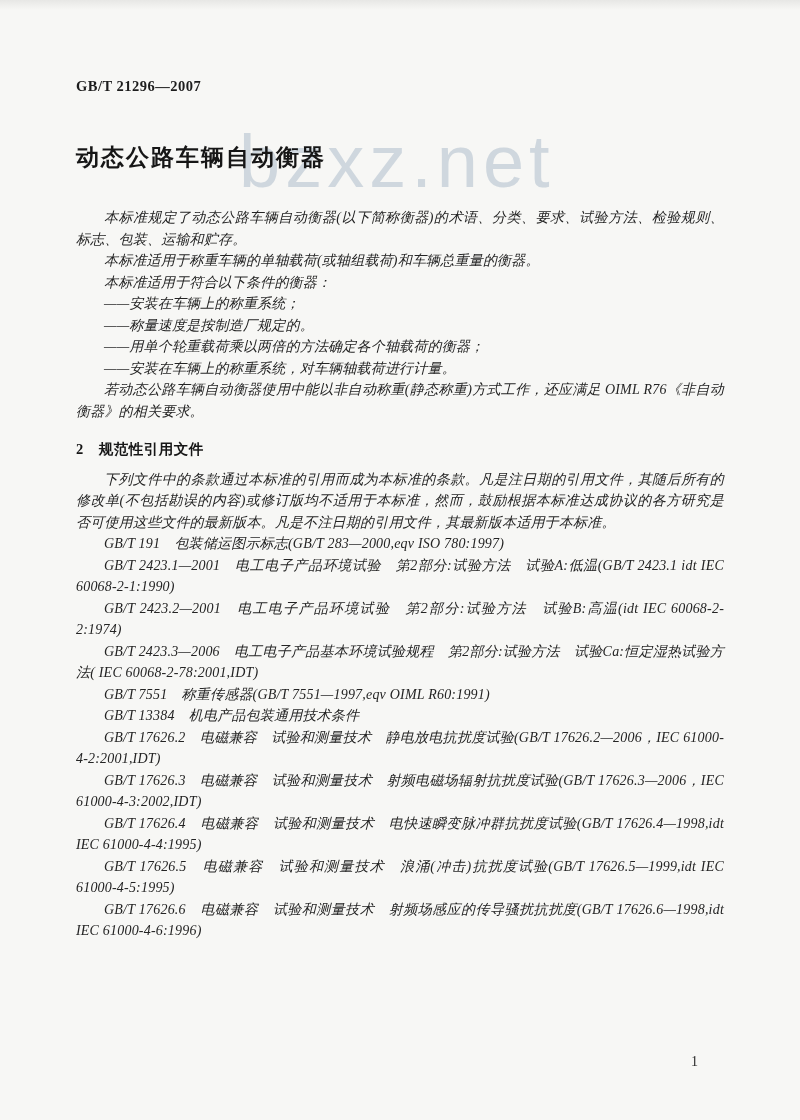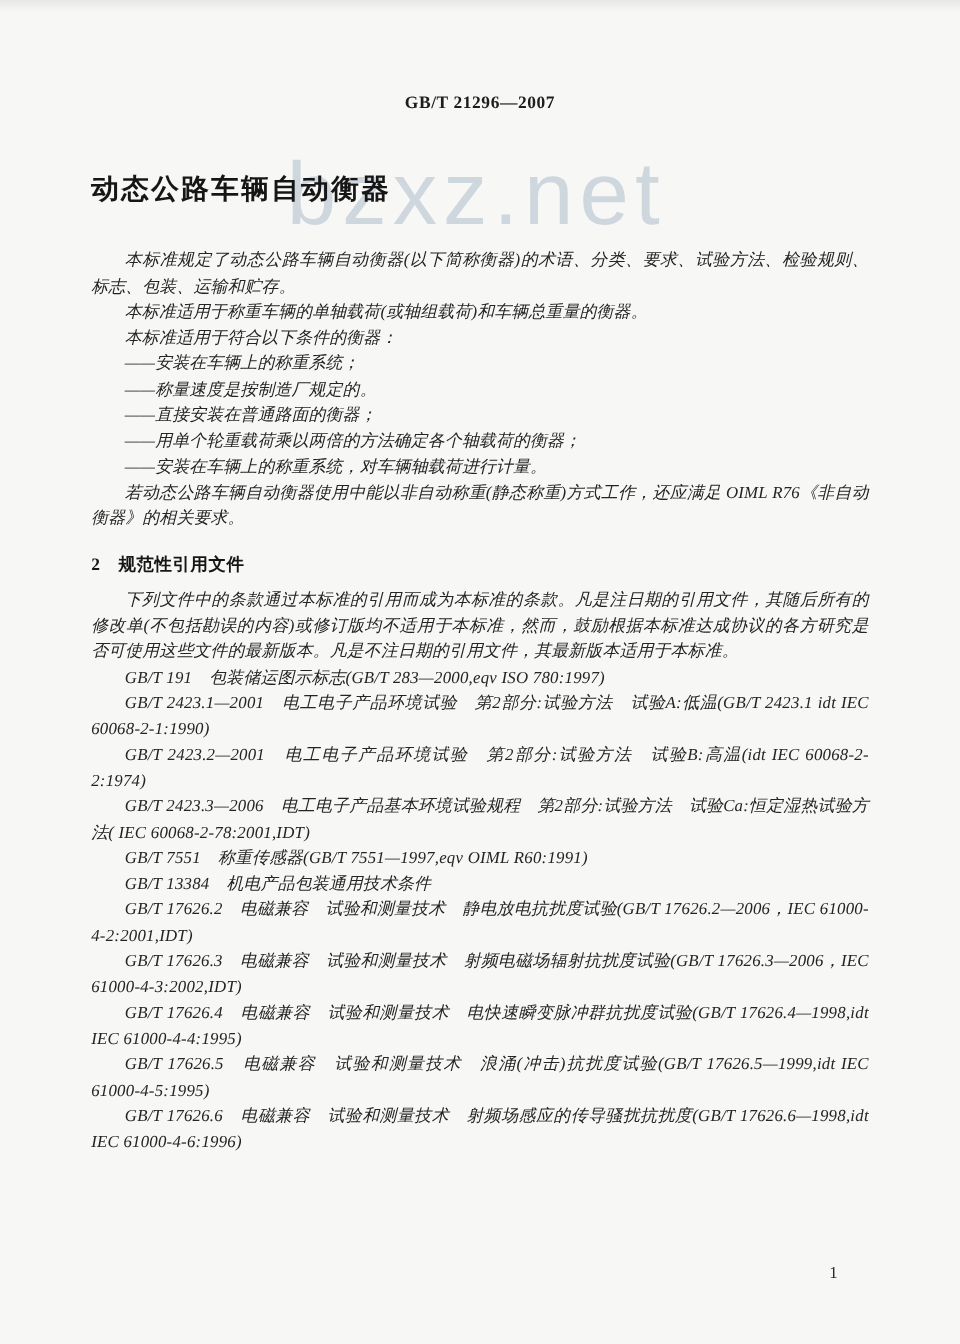--- a/index.html
+++ b/index.html
@@ -11,21 +11,21 @@
     position: relative;
     overflow: hidden;
   }
   .page {
     position: absolute;
     inset: 0;
     padding: 78px 76px 0 76px;
     background: linear-gradient(180deg, #e7e7e5 0px, #f7f7f5 10px, #f7f7f5 100%);
   }
   .doc-number {
-    text-align: center;
+    text-align: left;
     font-weight: bold;
     font-size: 14.5px;
     letter-spacing: 0.5px;
     color: #1d1d1d;
     position: relative;
     z-index: 2;
   }
   .watermark {
     position: absolute;
     top: 119px;
@@ -87,21 +87,20 @@
   <div class="doc-number">GB/T 21296—2007</div>
   <h1 class="title">动态公路车辆自动衡器</h1>
   <div class="body-text">
   <section class="section">
     <div class="section-paragraphs">
           <p class="para">本标准规定了动态公路车辆自动衡器(以下简称衡器)的术语、分类、要求、试验方法、检验规则、标志、包装、运输和贮存。</p>
           <p class="para">本标准适用于称重车辆的单轴载荷(或轴组载荷)和车辆总重量的衡器。</p>
           <p class="para">本标准适用于符合以下条件的衡器：</p>
           <p class="para">——安装在车辆上的称重系统；</p>
           <p class="para">——称量速度是按制造厂规定的。</p>
-          <p class="para">——直接安装在普通路面的衡器；</p>
           <p class="para">——用单个轮重载荷乘以两倍的方法确定各个轴载荷的衡器；</p>
           <p class="para">——安装在车辆上的称重系统，对车辆轴载荷进行计量。</p>
           <p class="para">若动态公路车辆自动衡器使用中能以非自动称重(静态称重)方式工作，还应满足 OIML R76《非自动衡器》的相关要求。</p>
         </div>
   </section>
 
   <section class="section">
     <h2 class="section-heading">2　规范性引用文件</h2>
     <div class="section-paragraphs">
           <p class="para">下列文件中的条款通过本标准的引用而成为本标准的条款。凡是注日期的引用文件，其随后所有的修改单(不包括勘误的内容)或修订版均不适用于本标准，然而，鼓励根据本标准达成协议的各方研究是否可使用这些文件的最新版本。凡是不注日期的引用文件，其最新版本适用于本标准。</p>

